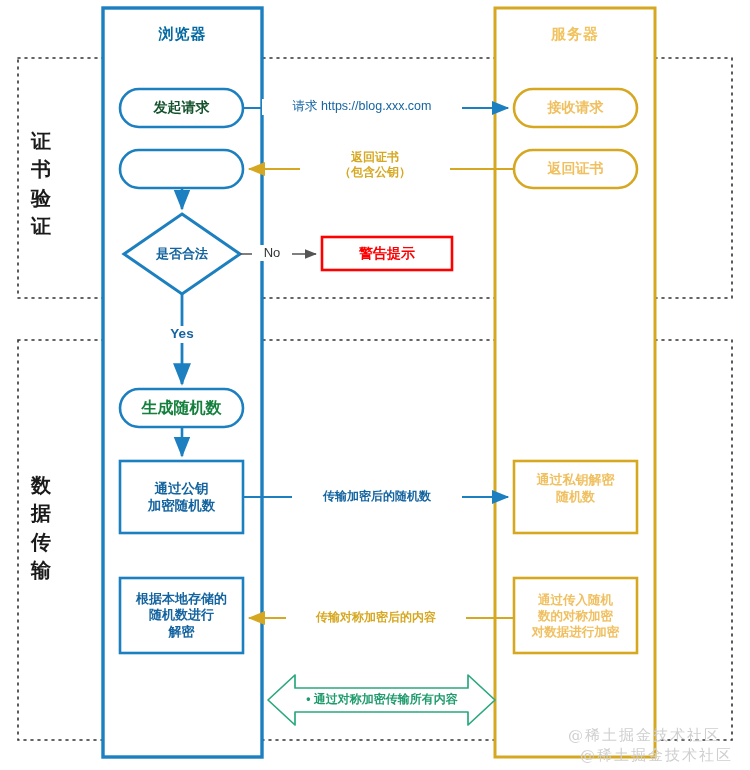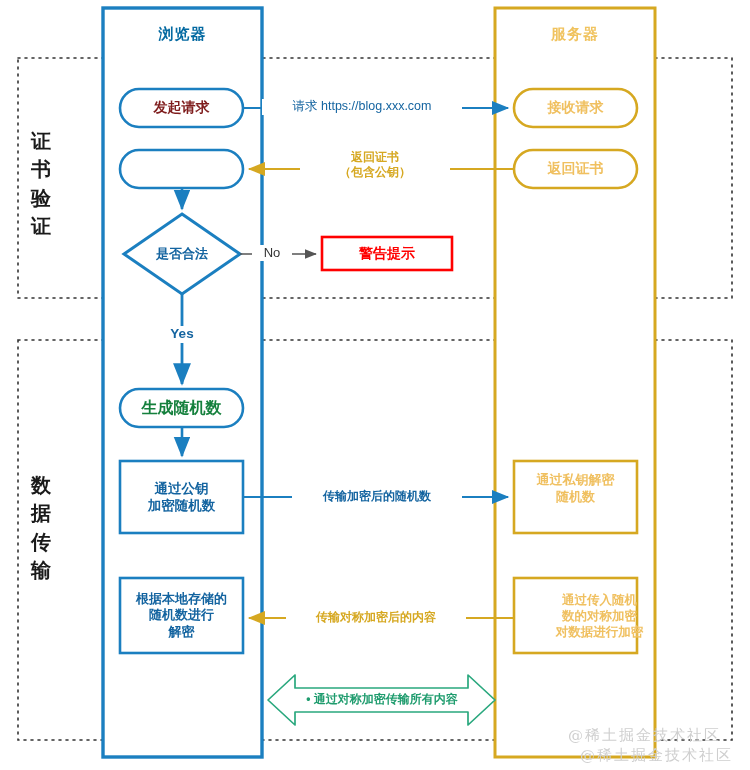--- a/index.html
+++ b/index.html
@@ -134,34 +134,34 @@
 
   <div class="phase-label" style="left: 24px; top: 127px; white-space: pre-line;">证
 书
 验
 证</div>
   <div class="phase-label" style="left: 24px; top: 471px; white-space: pre-line;">数
 据
 传
 输</div>
 
-  <div class="node-text" style="left:120px; top:89px; width:123px; height:38px; color:#7f1d1d; font-size:14px;">发起请求</div>
+  <div class="node-text" style="left:120px; top:89px; width:123px; height:38px; color:#14532d; font-size:14px;">发起请求</div>
   <div class="node-text" style="left:124px; top:238px; width:116px; height:32px; color:#1464a0; font-size:13px;">是否合法</div>
   <div class="node-text" style="left:120px; top:389px; width:123px; height:38px; color:#15803d; font-size:16px;">生成随机数</div>
   <div class="node-text" style="left:120px; top:461px; width:123px; height:72px; color:#1464a0; font-size:13.5px;">通过公钥
 加密随机数</div>
   <div class="node-text" style="left:120px; top:578px; width:123px; height:75px; color:#1464a0; font-size:13px;">根据本地存储的
 随机数进行
 解密</div>
 
   <div class="node-text" style="left:514px; top:89px; width:123px; height:38px; color:#f0c060; font-size:14px;">接收请求</div>
   <div class="node-text" style="left:514px; top:150px; width:123px; height:38px; color:#f0c060; font-size:14px;">返回证书</div>
   <div class="node-text" style="left:514px; top:461px; width:123px; height:56px; color:#f0c060; font-size:13px;">通过私钥解密
 随机数</div>
-  <div class="node-text" style="left:514px; top:578px; width:123px; height:76px; color:#f0c060; font-size:12.5px;padding-left:24px;">通过传入随机
+  <div class="node-text" style="left:514px; top:578px; width:123px; height:76px; color:#f0c060; font-size:12.5px;">通过传入随机
 数的对称加密
 对数据进行加密</div>
 
   <div class="node-text" style="left:322px; top:237px; width:130px; height:33px; color:#ff0000; font-size:14px;">警告提示</div>
 
   <div class="edge-label plain" style="left:262px; top:99px; width:200px; color:#1464a0; font-size:12.5px; background:#ffffff;text-align:center;">请求 https://blog.xxx.com</div>
   <div class="edge-label" style="left:300px; top:150px; width:150px; color:#d6a821; font-size:12px; background:#ffffff;">返回证书
 （包含公钥）</div>
   <div class="edge-label plain" style="left:252px; top:245px; width:40px; color:#333333; font-size:13px; background:#ffffff;">No</div>
   <div class="edge-label" style="left:158px; top:326px; width:48px; color:#1464a0; font-size:13.5px; background:#ffffff;">Yes</div>

